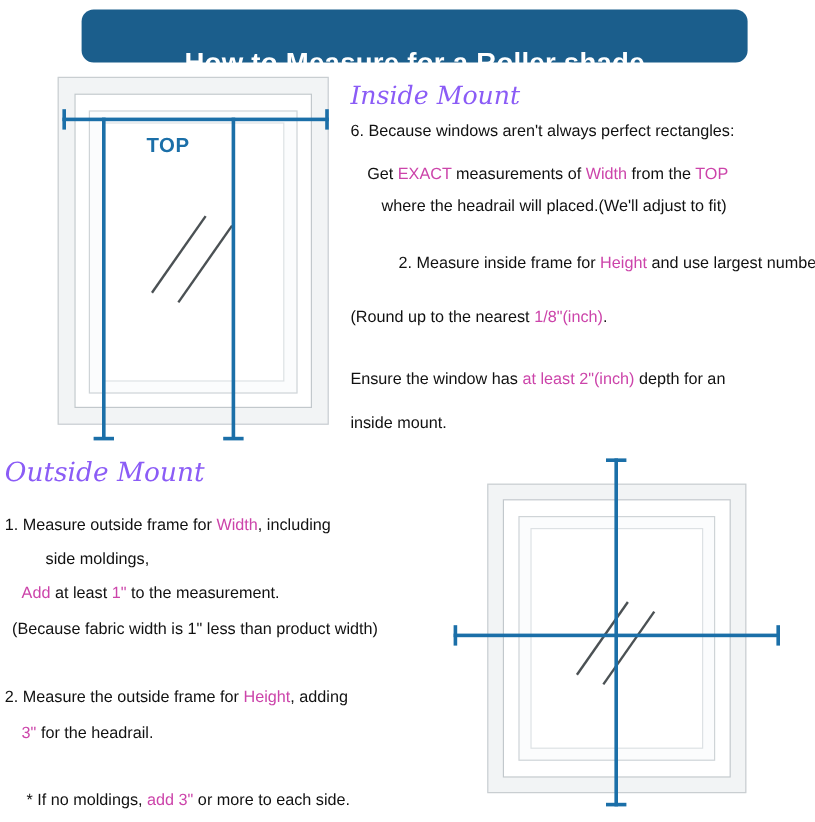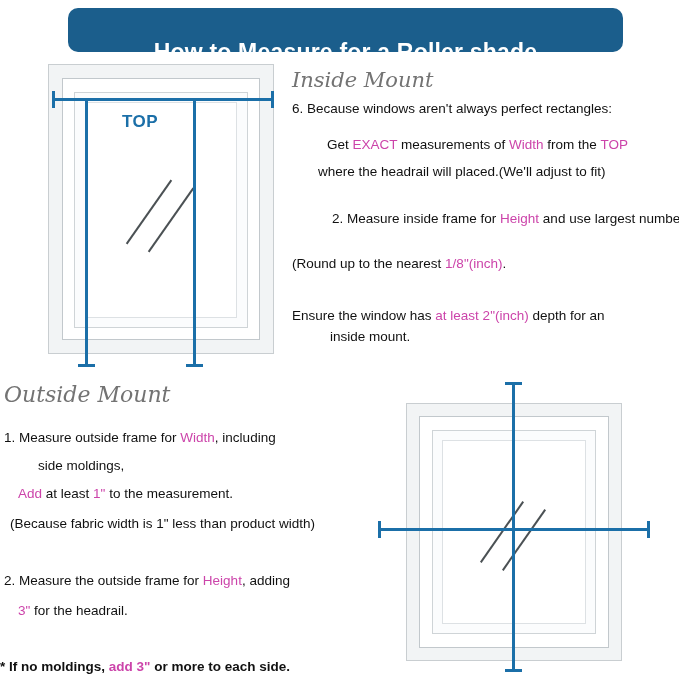--- a/index.html
+++ b/index.html
@@ -36,54 +36,54 @@
     letter-spacing: 0.2px;
     white-space: nowrap;
     margin-top: 44px;
   }
 
   
   .section-heading {
     position: absolute;
     font-family: "DejaVu Serif", serif;
     font-style: italic;
-    color: #737373;
+    color: #8b5cf6;
     font-size: 21px;
     white-space: nowrap;
   }
   #inside-mount-heading { left: 292px; top: 68px; }
   #outside-mount-heading { left: 4px; top: 382px; font-size: 22px; }
 
   
   .para {
     position: absolute;
     font-size: 13.5px;
     line-height: 20px;
     color: #111111;
     white-space: nowrap;
   }
   .hl-pink  { color: #cc44aa; }
 
   
   #im-p1-l1 { left: 292px; top: 99px; }
-  #im-p1-l2 { left: 306px; top: 135px; margin-left: 21px; }
+  #im-p1-l2 { left: 306px; top: 135px; }
   #im-p1-l3 { left: 318px; top: 162px; }
   #im-p2-l1 { left: 292px; top: 209px; margin-left: 40px; }
   #im-p2-l2 { left: 292px; top: 254px; }
   #im-p3-l1 { left: 292px; top: 306px; }
-  #im-p3-l2 { left: 292px; top: 327px; margin-left: 38px; }
+  #im-p3-l2 { left: 292px; top: 343px; }
 
   
   #om-p1-l1 { left: 4px;  top: 428px; }
   #om-p1-l2 { left: 18px; top: 456px; margin-left: 20px; }
   #om-p1-l3 { left: 18px; top: 484px; }
   #om-p1-l4 { left: 10px; top: 514px; }
   #om-p2-l1 { left: 4px;  top: 571px; }
   #om-p2-l2 { left: 18px; top: 601px; }
-  #om-note  { left: 0;  top: 657px; font-weight: bold; }
+  #om-note  { left: 22px;  top: 657px; }
 
   
   .window-figure {
     position: absolute;
   }
   #window-inside  { left: 30px;  top: 54px;  width: 250px; height: 300px; }
   #window-outside { left: 388px; top: 385px; width: 250px; height: 285px; }
 
   .win-outer-frame {
     position: absolute;

